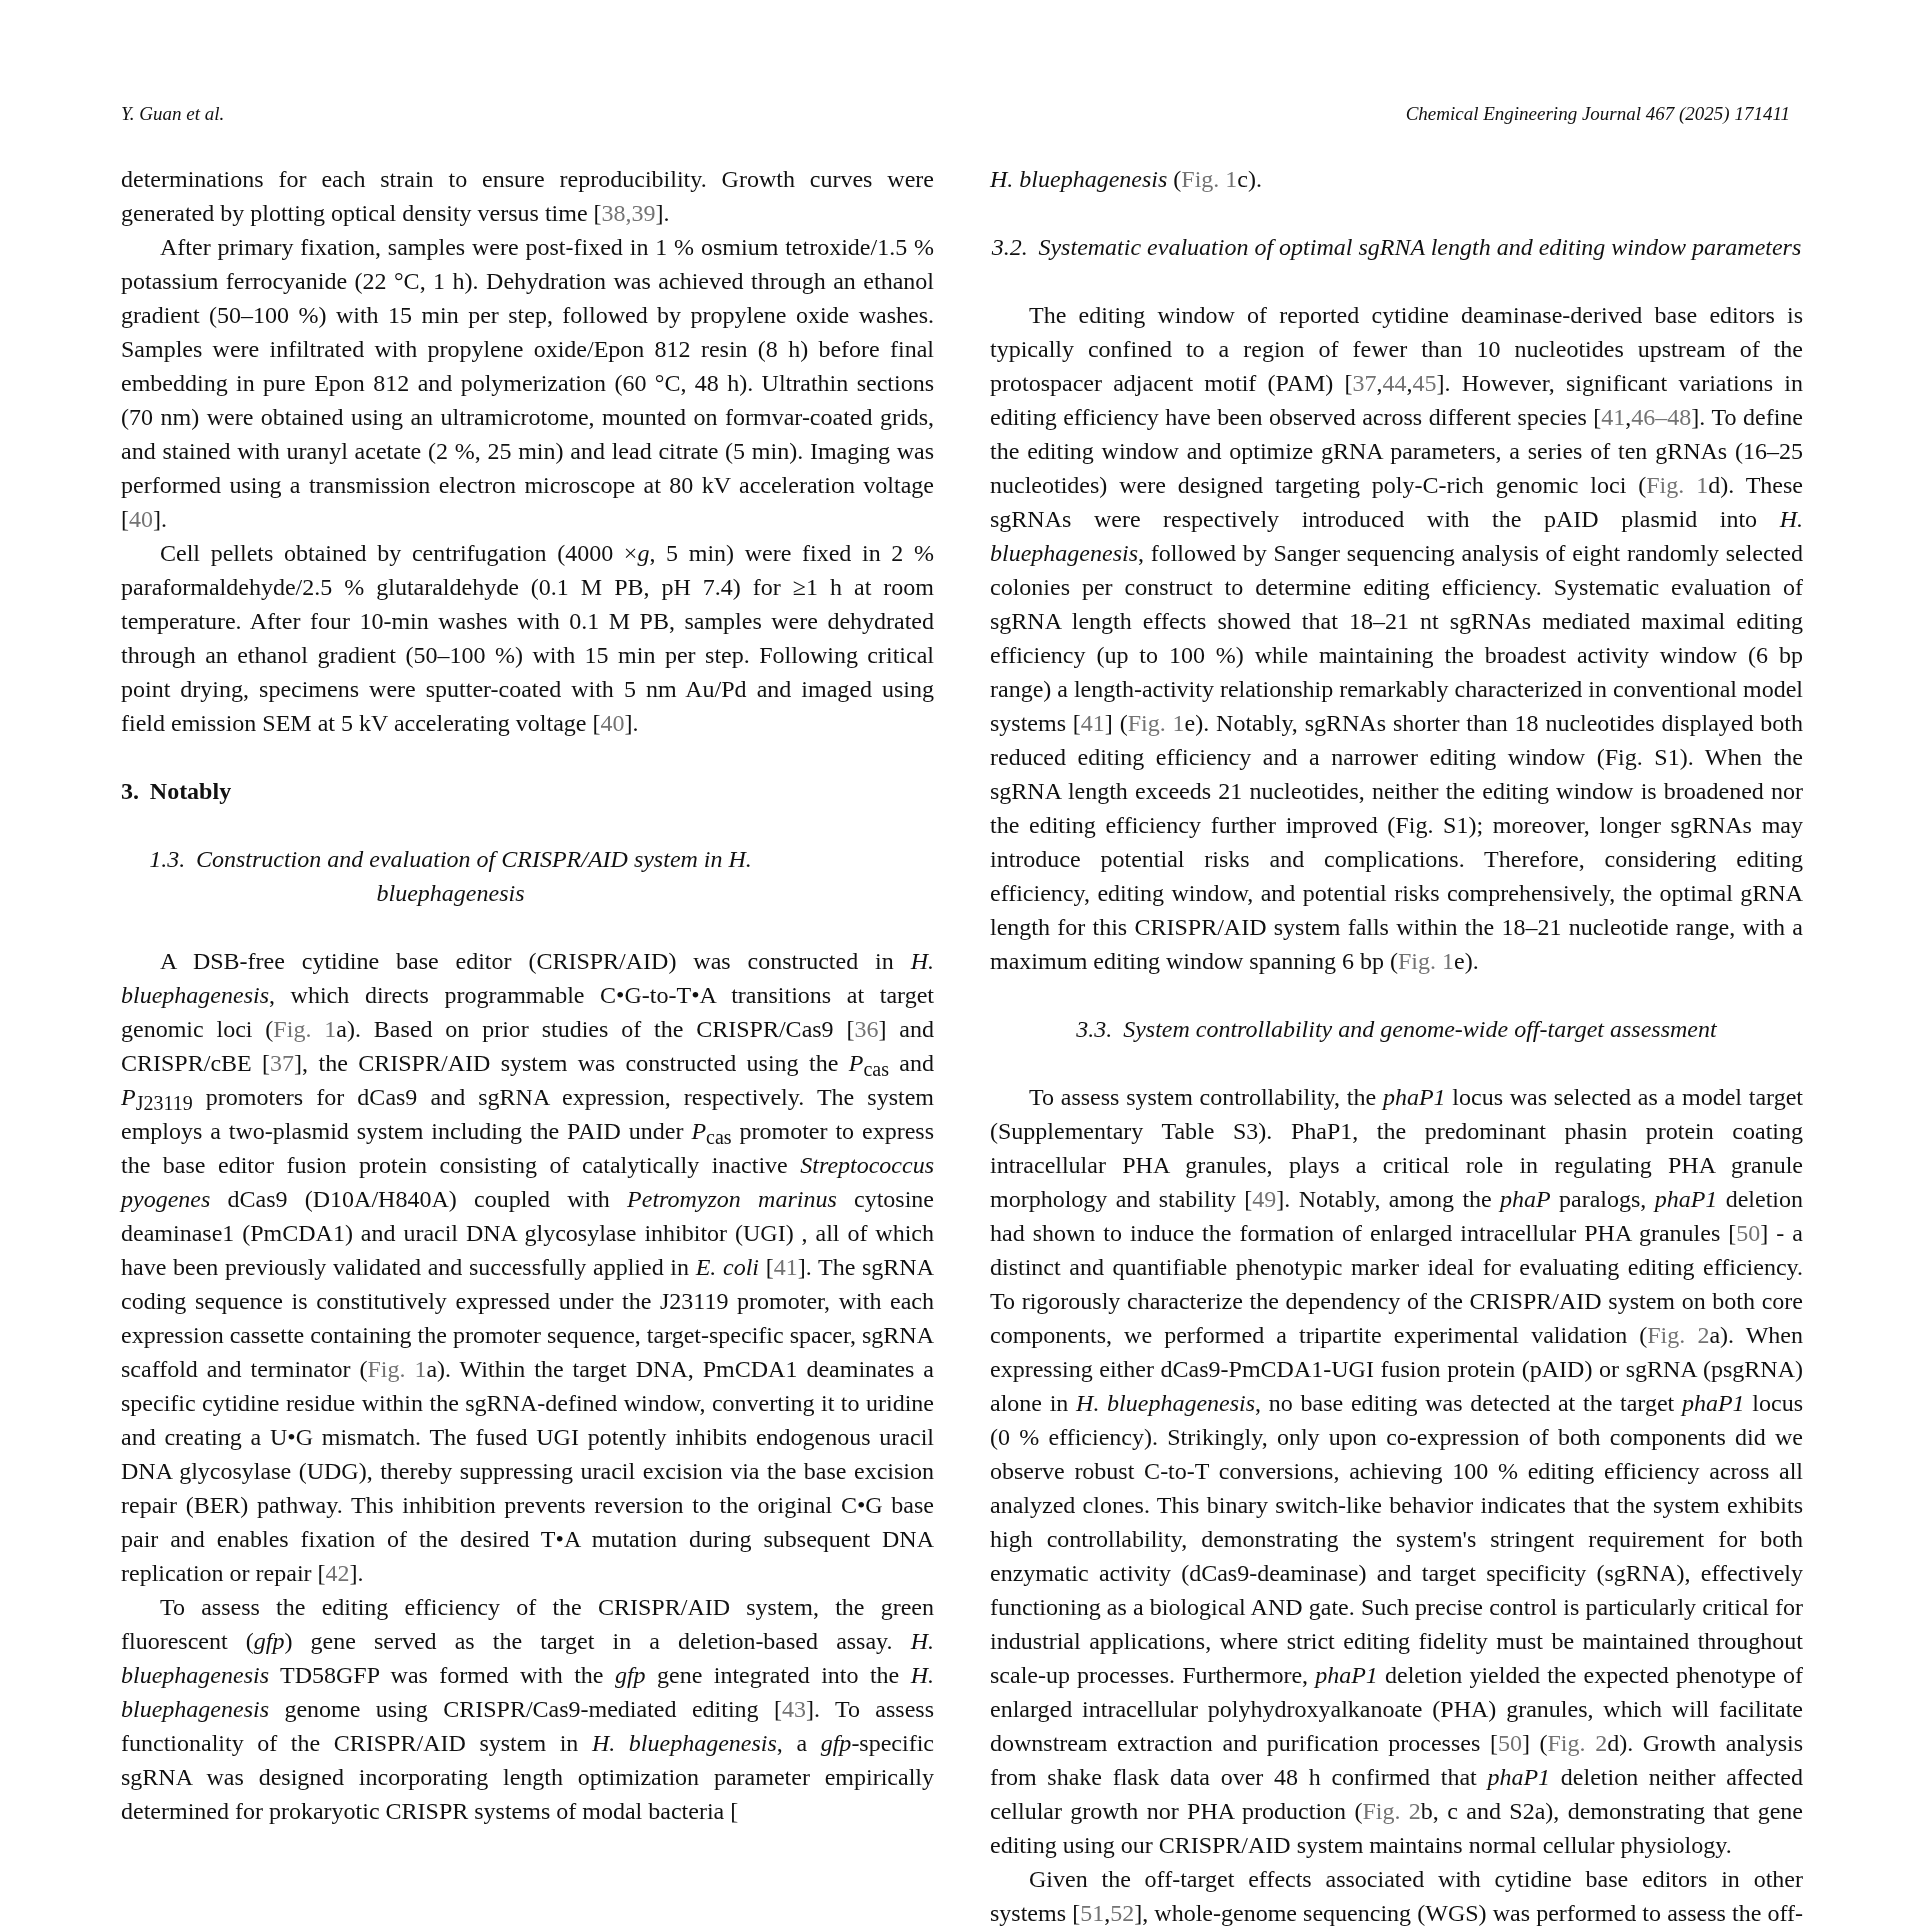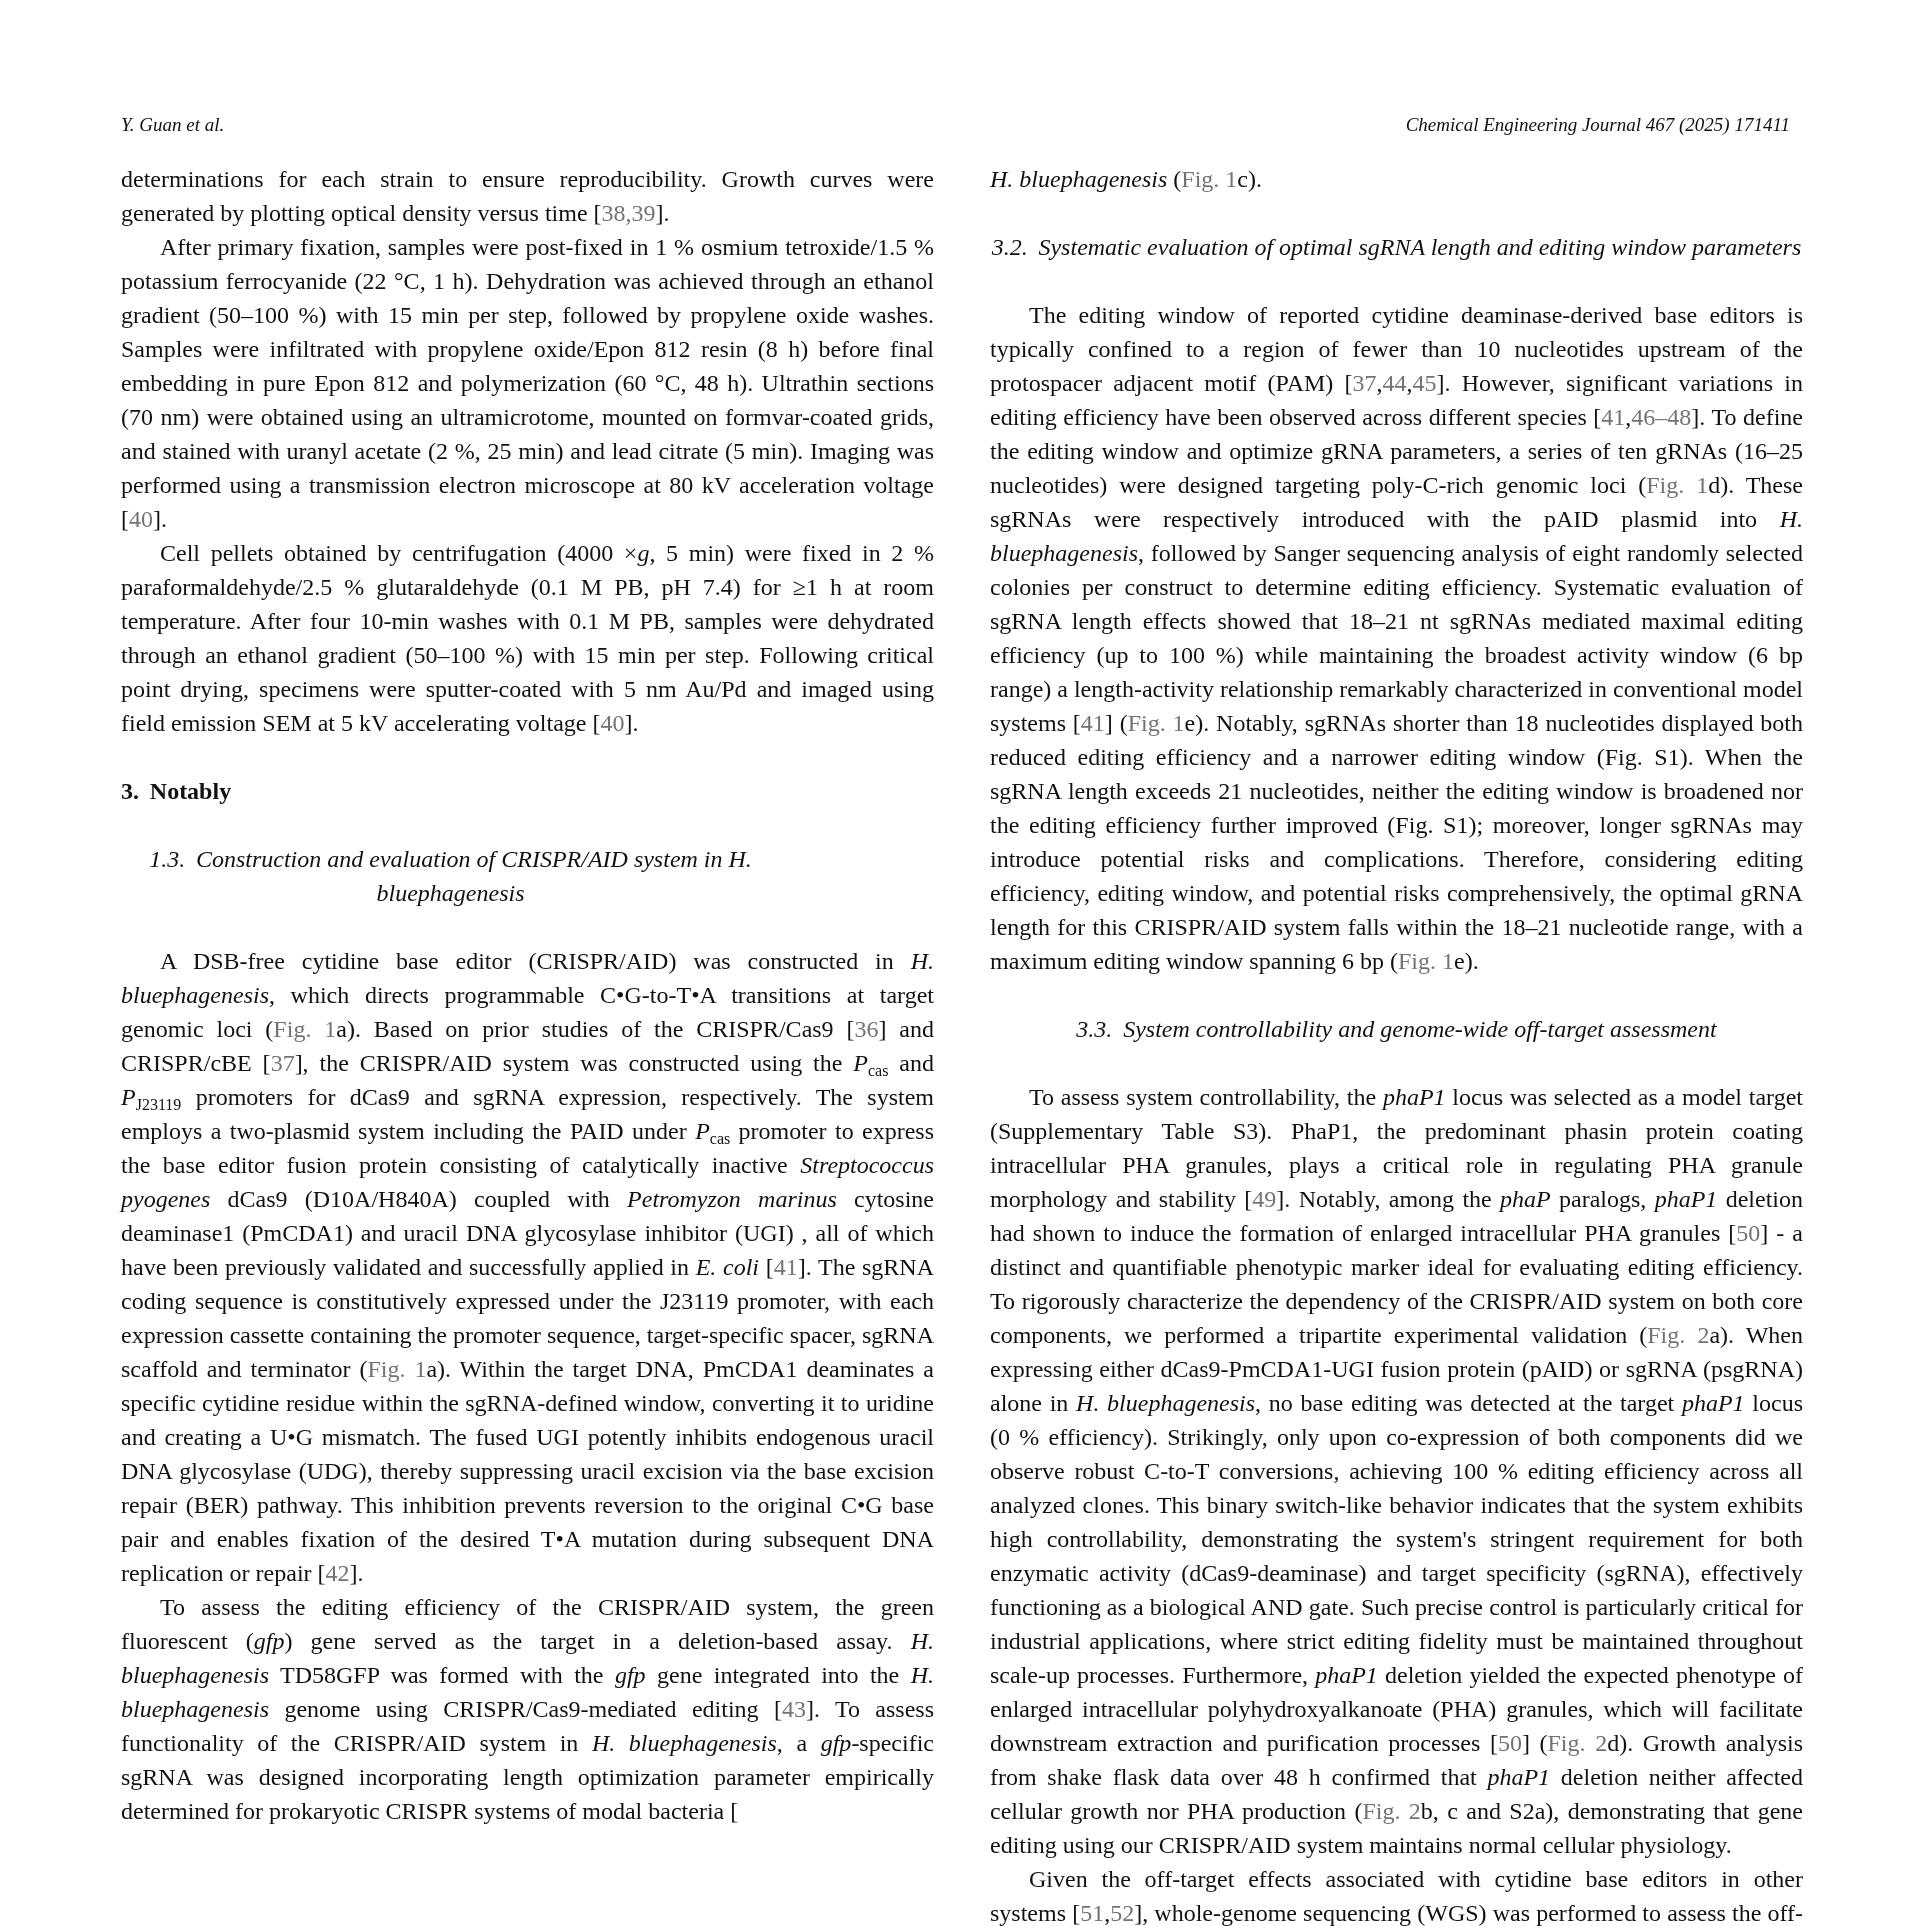--- a/index.html
+++ b/index.html
@@ -1,32 +1,32 @@
 <!DOCTYPE html>
 <html style="font-size:6.2px"><head>
 <meta charset="utf-8">
 <style>
   html, body { margin: 0; padding: 0; background: #ffffff; }
   body { width: 1911px; height: 2548px; position: relative; overflow: hidden;
          font-family: "Liberation Serif", "DejaVu Serif", serif; color: #111; }
-  .running-head { position: absolute; top: 114px; font-style: italic; font-size: 19px; }
+  .running-head { position: absolute; top: 103px; font-style: italic; font-size: 19px; }
   .rh-left { left: 121px; }
   .rh-right { right: 121px; }
   .col { position: absolute; top: 162px; width: 813px; font-size: 24px; line-height: 34px; text-align: justify; hyphens: auto; }
   .col-left { left: 121px; }
   .col-right { left: 990px; }
   p { margin: 0; }
   p.indent { text-indent: 39px; }
   .sec-head { font-style: italic; margin: 34px 0 34px 0; font-size: 24px; line-height: 34px; text-align: center; }
   .sec-head .num { margin-right: 10.8px; }
   .main-head { font-weight: bold; margin: 34px 0 34px 0; text-align: left; }
   .main-head .num { margin-right: 10.8px; }
   .link { color: #737373; }
   i { font-style: italic; }
-  sub { font-size: 16px; vertical-align: -5.4px; line-height: 0; }
+  sub { font-size: 20px; vertical-align: -5.4px; line-height: 0; }
 </style>
 </head>
 <body>
 
 <div class="running-head rh-left">Y. Guan et al.</div>
 <div class="running-head rh-right">Chemical Engineering Journal 467 (2025) 171411</div>
 
 <div class="col col-left">
   <p><span>determinations for each strain to ensure reproducibility. Growth curves were generated by plotting optical density versus time [</span><span class="link">38,39</span><span>].</span></p>
 

